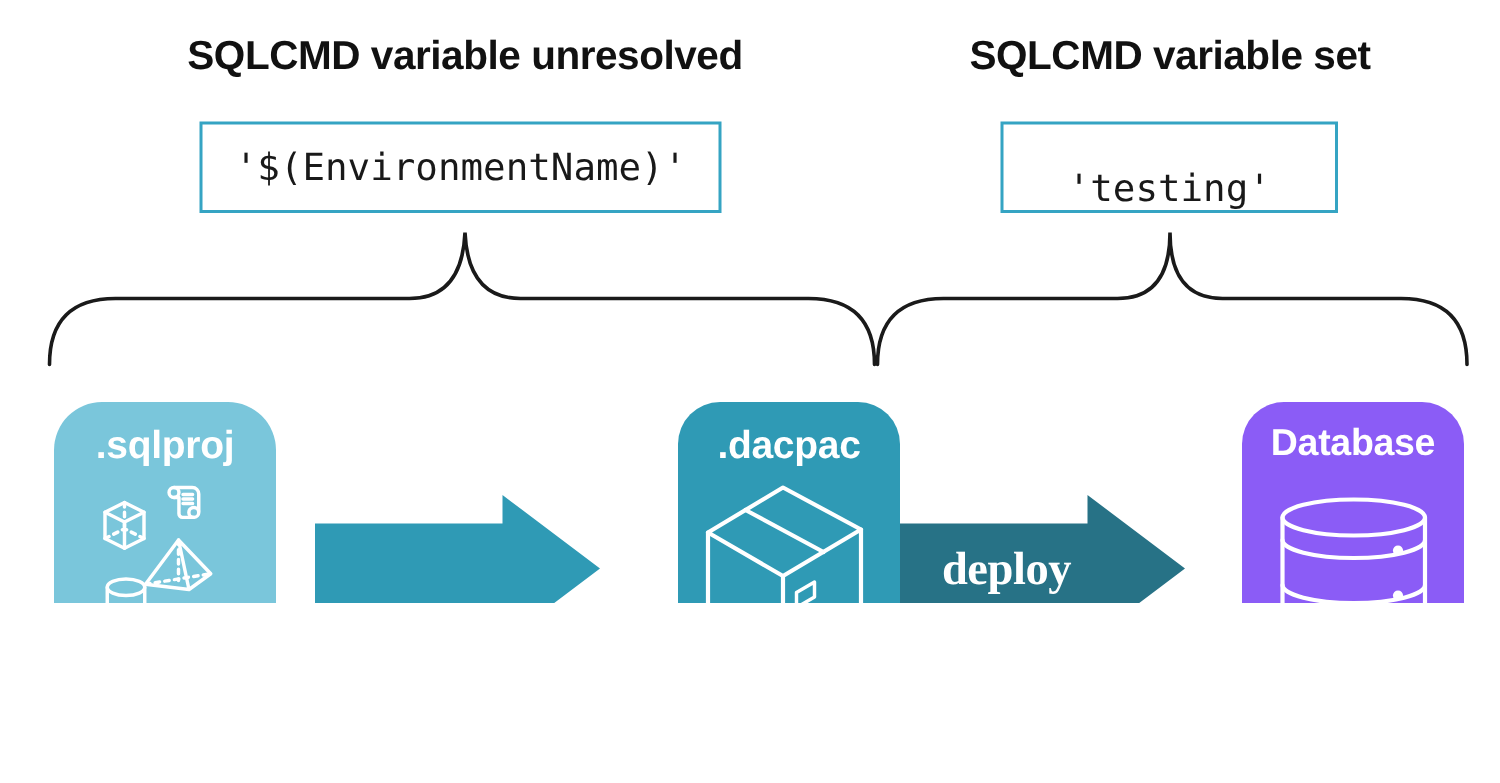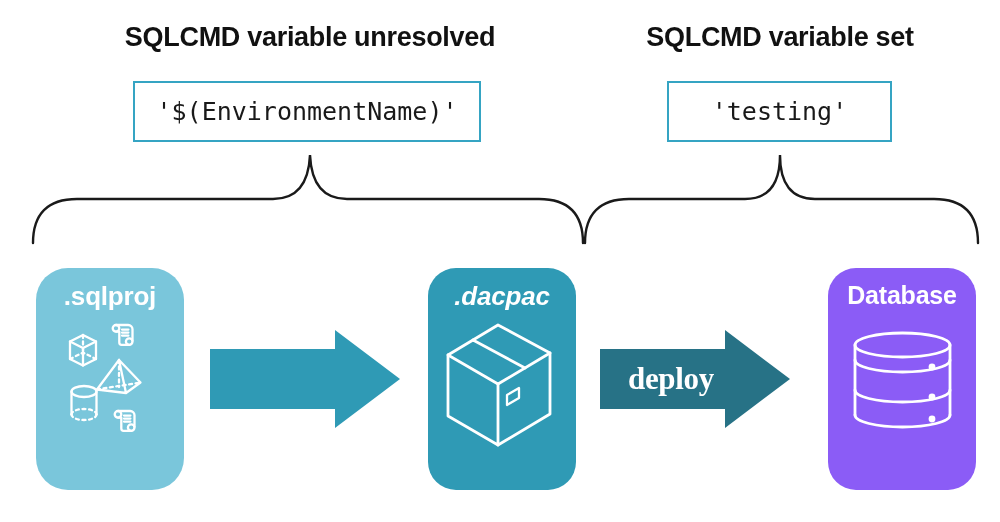--- a/index.html
+++ b/index.html
@@ -3,21 +3,21 @@
 <meta charset="utf-8">
 <style>
   html, body {
     margin: 0;
     padding: 0;
     background: #ffffff;
   }
   .stage {
     position: relative;
     width: 1000px;
-    height: 522px;
+    height: 402px;
     background: #ffffff;
     overflow: hidden;
     font-family: "Liberation Sans", sans-serif;
   }
   .heading {
     position: absolute;
     top: 22px;
     text-align: center;
     font-weight: 700;
     font-size: 27px;
@@ -32,21 +32,21 @@
     top: 81px;
     height: 61px;
     box-sizing: border-box;
     border: 2px solid #35A4C3;
     background: #ffffff;
     display: flex;
     align-items: center;
     justify-content: center;
   }
   .codebox-left  { left: 133px; width: 348px; }
-  .codebox-right { left: 667px; width: 225px; }
+  .codebox-right { left: 667px; width: 225px; align-items: flex-end; }
   .code-text {
     font-family: "DejaVu Sans Mono", monospace;
     font-size: 25px;
     color: #191919;
     white-space: pre;
   }
   .brace {
     position: absolute;
     top: 150px;
     height: 95px;
@@ -60,21 +60,21 @@
     stroke-linecap: round;
   }
   .card {
     position: absolute;
     top: 268px;
     width: 148px;
     height: 222px;
     border-radius: 28px;
   }
   .card-sqlproj  { left: 36px; }
-  .card-dacpac   { left: 428px; font-style: italic; }
+  .card-dacpac   { left: 452px; }
   .card-database { left: 828px; }
   .card-title {
     position: absolute;
     top: 13px;
     left: 0;
     width: 100%;
     text-align: center;
     font-weight: 700;
     font-size: 26px;
     color: #ffffff;

